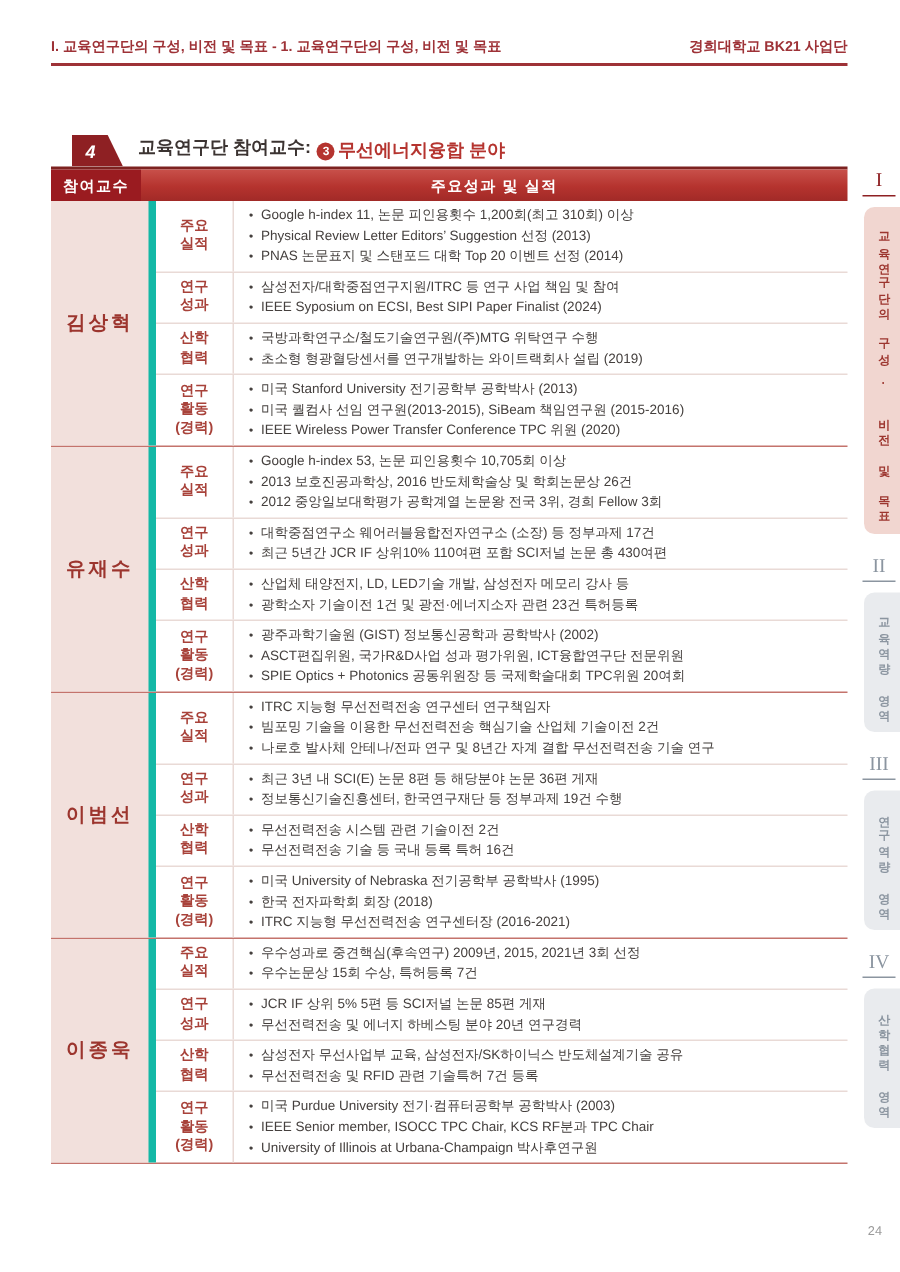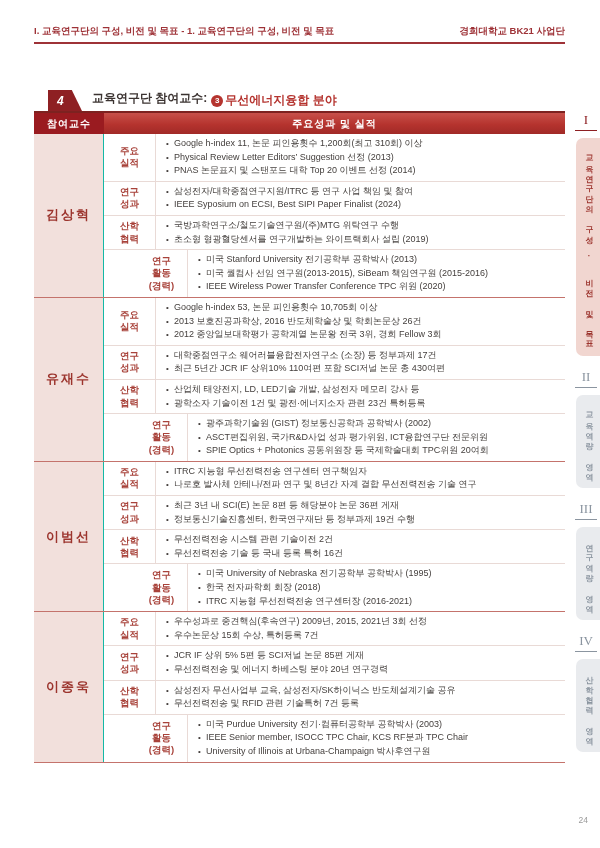--- a/index.html
+++ b/index.html
@@ -15,29 +15,29 @@
     clip-path:polygon(0 0,70% 0,100% 100%,0 100%); color:#fff; font-weight:700; font-style:italic; font-size:12px;
     display:flex; align-items:center; padding-left:9px; }
   .section-title { position:absolute; left:58px; top:0; height:21px; display:flex; font-size:12px; font-weight:700; color:#3b3331; }
   .section-title .field { color:var(--field_red,#b5342f); margin-left:4px; display:flex; align-items:center; }
   .circle-num { display:inline-flex; align-items:center; justify-content:center; width:12px; height:12px; border-radius:50%;
     background:var(--field_red,#b5342f); color:#fff; font-size:8px; font-weight:700; margin-right:2px; }
 
   .table { position:absolute; top:111px; left:34px; width:531px; border-top:2px solid #7d2220; }
   .thead { display:flex; height:21px; }
   .th { color:#fff; font-weight:700; font-size:10px; display:flex; align-items:center; justify-content:center; letter-spacing:1px; }
-  .th-name { width:70px; background:var(--table_head_dark,#9a1b20); }
+  .th-name { width:60px; background:var(--table_head_dark,#9a1b20); }
   .th-main { flex:1; background:linear-gradient(180deg,#c8504a 0%, var(--table_head_main,#b5332e) 55%, #a12a27 100%); }
 
   .prof-row { display:flex; border-bottom:1px solid var(--divider_red,#c4736c); }
   .name-cell { width:70px; background:var(--name_bg,#f2e0dc); color:var(--name_text,#9c352e); font-weight:700; font-size:13px;
-    letter-spacing:2px; display:flex; align-items:center; justify-content:center; border-right:1px solid #14b8a6; }
+    letter-spacing:2px; display:flex; align-items:center; justify-content:center; border-right:5px solid #14b8a6; }
   .sections { flex:1; display:flex; flex-direction:column; }
   .sec { display:flex; border-bottom:1px solid var(--divider_light,#e9dad6); }
-  .sec:last-child { border-bottom:none;margin-left:32px; }
+  .sec:last-child { border-bottom:none; }
   .label-cell { width:52px; color:var(--label_text,#a8423a); font-weight:700; font-size:9.5px; line-height:1.3;
     display:flex; align-items:center; justify-content:center; text-align:center; padding:2px 11px; border-right:1px solid var(--divider_light,#e9dad6); }
   .content-cell { flex:1; padding:3px 4px 3px 10px; display:flex; flex-direction:column; justify-content:center; }
   .content-cell ul { list-style:none; }
   .content-cell li { font-size:9px; line-height:13.6px; color:var(--body_text,#45403e); position:relative; padding-left:8px; }
   .content-cell li::before { content:"•"; position:absolute; left:0; top:0; font-size:8px; color:var(--body_text,#45403e); }
 
   .side-tabs { position:absolute; right:0; top:112px; width:28px; }
   .tab-group { margin-bottom:13px; }
   .numeral { font-family:"Liberation Serif", serif; font-size:13px; text-align:center; width:22px; margin:0 auto 7px auto;
@@ -167,20 +167,21 @@
         </div>
       </div>
       <div class="prof-row">
         <div class="name-cell">이범선</div>
         <div class="sections">
           <div class="sec">
             <div class="label-cell">주요 실적</div>
             <div class="content-cell">
               <ul>
                 <li>ITRC 지능형 무선전력전송 연구센터 연구책임자</li>
+                <li>빔포밍 기술을 이용한 무선전력전송 핵심기술 산업체 기술이전 2건</li>
                 <li>나로호 발사체 안테나/전파 연구 및 8년간 자계 결합 무선전력전송 기술 연구</li>
               </ul>
             </div>
           </div>
           <div class="sec">
             <div class="label-cell">연구 성과</div>
             <div class="content-cell">
               <ul>
                 <li>최근 3년 내 SCI(E) 논문 8편 등 해당분야 논문 36편 게재</li>
                 <li>정보통신기술진흥센터, 한국연구재단 등 정부과제 19건 수행</li>

